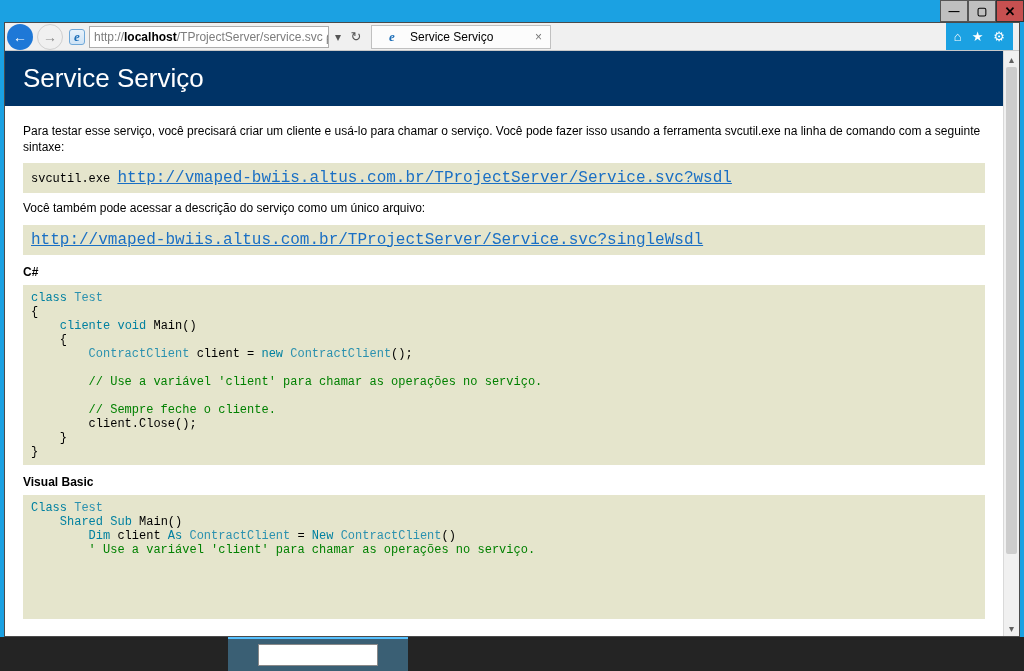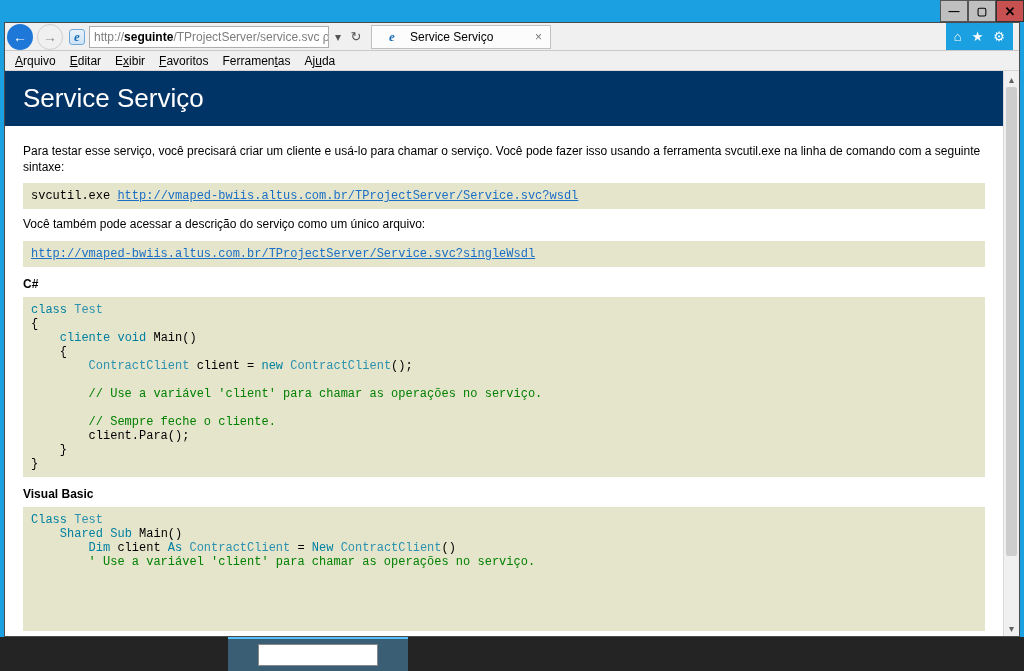--- a/index.html
+++ b/index.html
@@ -23,21 +23,21 @@
 .titleicons{ margin-left:auto; display:flex; gap:10px; color:#fff; background:#1ba1e2; height:100%; align-items:center; padding:0 8px; font-size:13px;}
 .menubar{ height:20px; background:#f0f0f0; display:flex; align-items:center; gap:14px; padding:0 10px; font-size:12px; border-bottom:1px solid #d6d6d6;}
 .menubar span u{ text-decoration:underline;}
 .content{ flex:1; overflow:hidden; position:relative; background:#fff;}
 .scrollwrap{ position:absolute; inset:0 16px 0 0; overflow:hidden;}
 .header{ background:#003366; color:#fff; padding:12px 18px; font-size:26px; font-weight:normal;}
 .body{ padding:10px 18px 0; font-size:12px; color:#000;}
 .body p{ margin:8px 0; line-height:1.3;}
 .codebox{ background:#e5e5cc; padding:6px 8px; font-family:Consolas,"Courier New",monospace; font-size:12px; margin:6px 0; white-space:pre; overflow:hidden; color:#000;}
 .codebox a{ color:#1a6fc4; text-decoration:underline;}
-.link{ color:#1a6fc4; text-decoration:underline; font-family:Consolas,"Courier New",monospace; font-size:12px;}
+.link{ color:#1a6fc4; text-decoration:underline; font-family:Consolas,"Courier New",monospace; font-size:16px;}
 h4{ font-size:12px; font-weight:bold; margin:10px 0 4px;}
 .kw{ color:#0080a0;} .cm{ color:#008000;} .tn{ color:#2b91af;}
 .vscroll{ position:absolute; right:0; top:0; bottom:0; width:16px; background:#f0f0f0; border-left:1px solid #d9d9d9; display:flex; flex-direction:column; align-items:center;}
 .vscroll .arr{ height:16px; font-size:10px; color:#606060; display:flex; align-items:center; justify-content:center; width:100%;}
 .vscroll .track{ flex:1; width:100%; position:relative;}
 .vscroll .thumb{ position:absolute; left:2px; right:2px; top:0; height:88%; background:#cdcdcd; border-radius:2px;}
 .taskbar{ position:absolute; left:0; right:0; bottom:0; height:34px; background:#242424; display:flex; align-items:flex-end;}
 .taskitem{ width:180px; height:34px; border-top:2px solid #57c1ff; background:#3a5f74; margin-left:228px; display:flex; align-items:center; justify-content:center;}
 .thumb-mini{ width:120px; height:22px; background:#fff; border:1px solid #888;}
 </style>
@@ -49,66 +49,58 @@
   <div class="btn max">▢</div>
   <div class="btn close">✕</div>
 </div>
 
 <div class="ie-window">
   <div class="navrow">
     <div class="navbtn back">←</div>
     <div class="navbtn fwd">→</div>
     <div class="ieicon">e</div>
     <div class="addr">
-      <span>http://</span><b>seguinte</b><span>/TProjectServer/service.svc</span>
+      <span>http://</span><b>localhost</b><span>/TProjectServer/service.svc</span>
       &nbsp;<span>ρ</span>
     </div>
     <div class="searchdrop">▾</div>
     <div class="refresh">↻</div>
     <div class="tab">
       <div class="ieicon" style="border:none;background:none;">e</div>
       <span>Service Serviço</span>
       <span class="x">×</span>
     </div>
     <div class="titleicons">
       <span>⌂</span>
       <span>★</span>
       <span>⚙</span>
     </div>
   </div>
 
-  <div class="menubar">
-    <span><u>A</u>rquivo</span>
-    <span><u>E</u>ditar</span>
-    <span>E<u>x</u>ibir</span>
-    <span><u>F</u>avoritos</span>
-    <span>Ferramen<u>t</u>as</span>
-    <span>Aj<u>u</u>da</span>
-  </div>
 
   <div class="content">
     <div class="scrollwrap">
       <div class="header">Service Serviço</div>
       <div class="body">
         <p>Para testar esse serviço, você precisará criar um cliente e usá-lo para chamar o serviço. Você pode fazer isso usando a ferramenta svcutil.exe na linha de comando com a seguinte sintaxe:</p>
         <div class="codebox"><span>svcutil.exe </span><a href="#" class="link">http://vmaped-bwiis.altus.com.br/TProjectServer/Service.svc?wsdl</a></div>
         <p>Você também pode acessar a descrição do serviço como um único arquivo:</p>
         <div class="codebox"><a href="#" class="link">http://vmaped-bwiis.altus.com.br/TProjectServer/Service.svc?singleWsdl</a></div>
 
         <h4>C#</h4>
         <div class="codebox"><span class="kw">class</span> <span class="tn">Test</span>
 <span>{</span>
     <span class="kw">cliente</span> <span class="kw">void</span> <span>Main</span><span>()</span>
     <span>{</span>
         <span class="tn">ContractClient</span><span> client = </span><span class="kw">new</span><span class="tn"> ContractClient</span><span>();</span>
 
         <span class="cm">// Use a variável 'client' para chamar as operações no serviço.</span>
 
         <span class="cm">// Sempre feche o cliente.</span>
-        <span>client.Para();</span>
+        <span>client.Close();</span>
     <span>}</span>
 <span>}</span></div>
 
         <h4>Visual Basic</h4>
         <div class="codebox"><span class="kw">Class</span><span class="tn"> Test</span>
     <span class="kw">Shared</span> <span class="kw">Sub</span><span> Main</span><span>()</span>
         <span class="kw">Dim</span><span> client </span><span class="kw">As</span><span class="tn"> ContractClient </span><span>= </span><span class="kw">New</span><span class="tn"> ContractClient</span><span>()</span>
         <span class="cm">' Use a variável 'client' para chamar as operações no serviço.</span>
 
         

